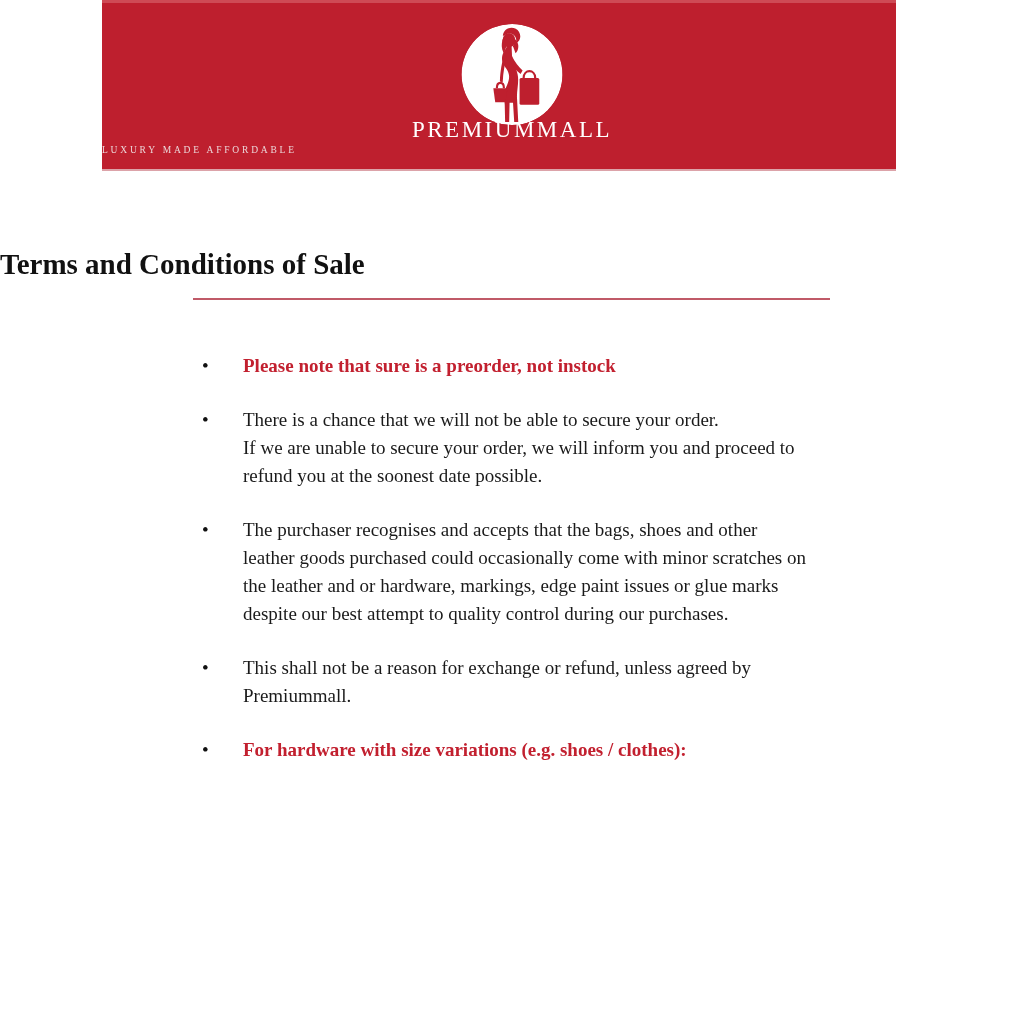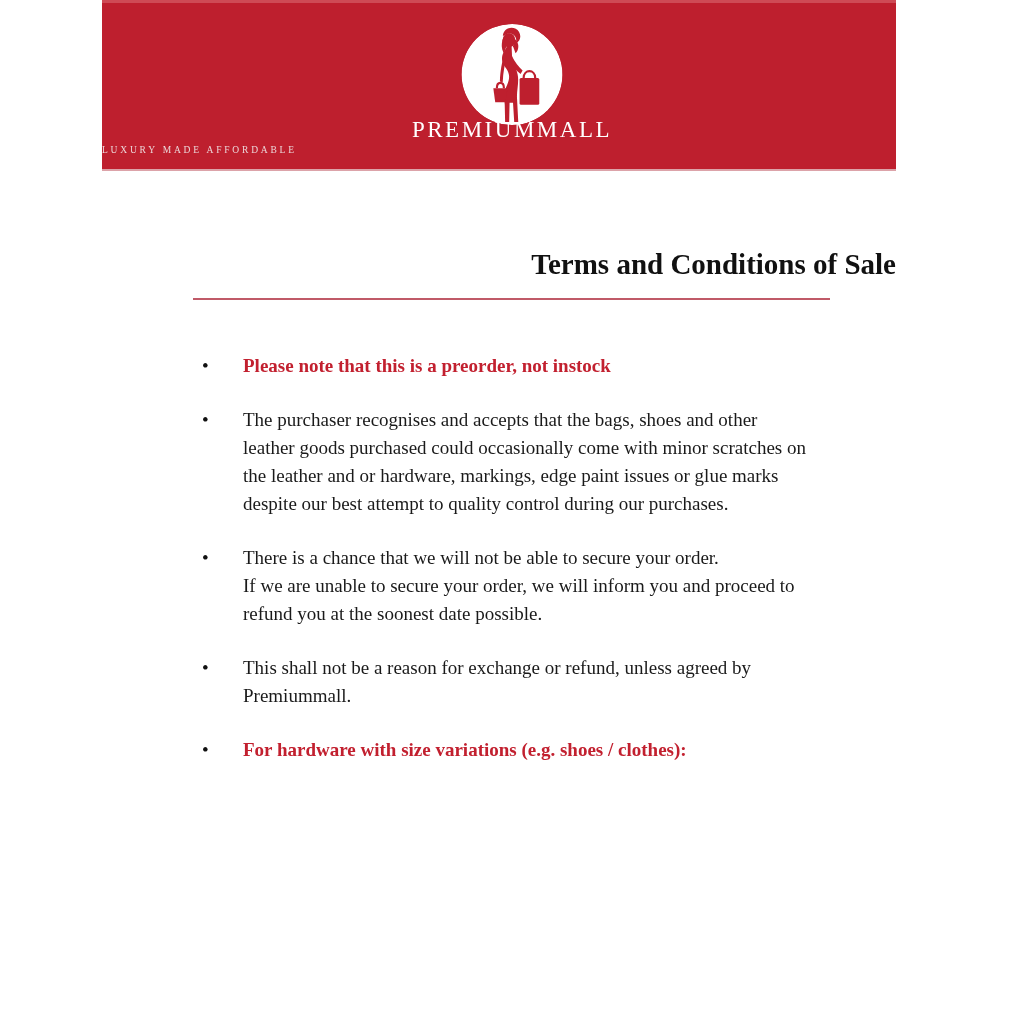--- a/index.html
+++ b/index.html
@@ -32,21 +32,21 @@
     position:absolute;left:0;right:0;top:114px;text-align:center;
     color:#FFFFFF;font-size:23px;letter-spacing:2.5px;font-weight:400;
   }
   .brand-tagline{
     position:absolute;left:0;right:0;top:142px;text-align:left;
     color:#ECD6D8;font-size:9.5px;letter-spacing:2.8px;font-weight:400;
   }
 
   
   .doc-title{
-    position:absolute;left:0;right:0;top:248px;text-align:right;
+    position:absolute;left:0;right:0;top:248px;text-align:left;
     font-size:29px;font-weight:700;color:#111;
   }
   .title-rule{
     position:absolute;left:193px;top:298px;width:637px;height:2px;
     background:var(--rule-red);
   }
   ul.terms{
     position:absolute;left:200px;top:352px;width:680px;
     list-style:none;
   }
@@ -113,35 +113,35 @@
     <div class="brand-name">PREMIUMMALL</div>
     <div class="brand-tagline">LUXURY MADE AFFORDABLE</div>
   </header>
 
   <main>
     <h1 class="doc-title">Terms and Conditions of Sale</h1>
     <div class="title-rule"></div>
 
     <ul class="terms">
       <li>
-        <span class="lead">Please note that this is a preorder, not instock</span>
+        <span class="lead">Please note that sure is a preorder, not instock</span>
 
+      </li>
+      <li>
+
+        <span class="body">There is a chance that we will not be able to secure your order.
+If we are unable to secure your order, we will inform you and proceed to
+refund you at the soonest date possible.</span>
       </li>
       <li>
 
         <span class="body">The purchaser recognises and accepts that the bags, shoes and other
 leather goods purchased could occasionally come with minor scratches on
 the leather and or hardware, markings, edge paint issues or glue marks
 despite our best attempt to quality control during our purchases.</span>
-      </li>
-      <li>
-
-        <span class="body">There is a chance that we will not be able to secure your order.
-If we are unable to secure your order, we will inform you and proceed to
-refund you at the soonest date possible.</span>
       </li>
       <li>
 
         <span class="body">This shall not be a reason for exchange or refund, unless agreed by
 Premiummall.</span>
       </li>
       <li>
         <span class="lead">For hardware with size variations (e.g. shoes / clothes):</span>
       </li>
     </ul>

